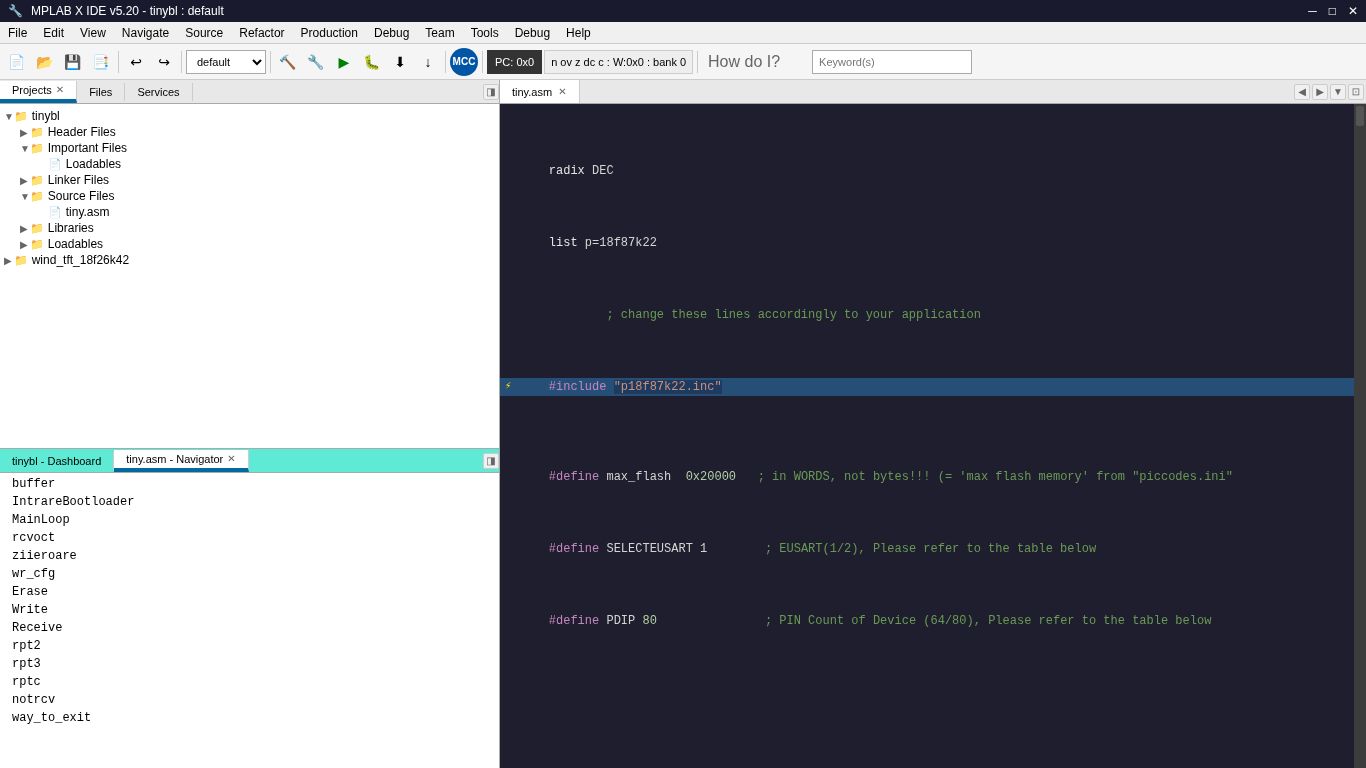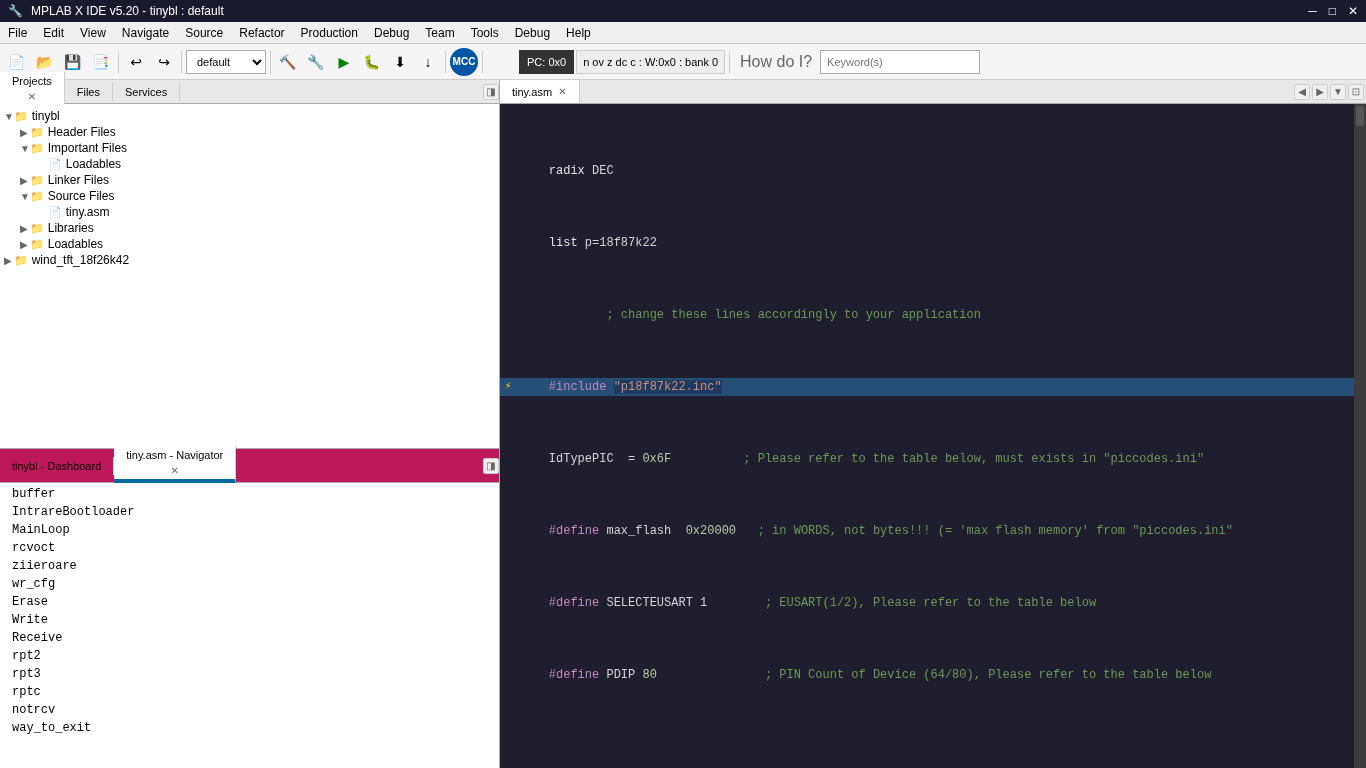--- a/index.html
+++ b/index.html
@@ -11,47 +11,47 @@
     
     #menubar { background: #f0f0f0; height: 22px; display: flex; align-items: center; border-bottom: 1px solid #ccc; }
     #menubar .menu-item { padding: 2px 8px; cursor: pointer; font-size: 12px; }
     
     
     #toolbar { background: #f5f5f5; height: 36px; display: flex; align-items: center; padding: 2px 4px; border-bottom: 1px solid #ccc; gap: 2px; }
     .toolbar-btn { width: 26px; height: 26px; display: flex; align-items: center; justify-content: center; cursor: pointer; border: 1px solid transparent; border-radius: 2px; font-size: 14px; }
     .toolbar-sep { width: 1px; height: 22px; background: #ccc; margin: 0 2px; }
     .toolbar-dropdown { height: 24px; padding: 2px 6px; border: 1px solid #aaa; background: white; font-size: 11px; min-width: 80px; }
     .toolbar-mcc { background: #0055a5; color: white; border-radius: 50%; width: 28px; height: 28px; display: flex; align-items: center; justify-content: center; font-size: 10px; font-weight: bold; }
-    .toolbar-pc { background: #333; color: white; padding: 2px 8px; font-size: 11px; height: 24px; display: flex; align-items: center; margin-left: 32px; }
+    .toolbar-pc { background: #333; color: white; padding: 2px 8px; font-size: 11px; height: 24px; display: flex; align-items: center; }
     .toolbar-status { background: #eee; border: 1px solid #ccc; padding: 2px 6px; font-size: 11px; height: 24px; display: flex; align-items: center; }
     .toolbar-howdo { padding: 2px 6px; font-size: 16px; color: #666; }
-    .toolbar-search { height: 24px; border: 1px solid #aaa; padding: 2px 6px; font-size: 11px; width: 160px; }
+    .toolbar-search { height: 24px; border: 1px solid #aaa; padding: 2px 6px; font-size: 11px; width: 160px; margin-left: 24px; }
     
     
     #main { display: flex; flex-direction: row; height: calc(768px - 22px - 22px - 36px); }
     
     
     #left-panel { width: 500px; display: flex; flex-direction: column; border-right: 1px solid #aaa; }
     
     
     #project-tabs { display: flex; background: #e8e8e8; border-bottom: 1px solid #aaa; height: 24px; align-items: center; }
     .tab { padding: 3px 12px; cursor: pointer; font-size: 11px; border-right: 1px solid #ccc; display: flex; align-items: center; gap: 4px; }
-    .tab.active { background: white; border-bottom: 6px solid #0369a1; flex-direction: column; }
+    .tab.active { background: white; border-bottom: 4px solid #0369a1; }
     .tab-close { font-size: 10px; color: #666; cursor: pointer; }
     
     
     #project-tree { flex: 1; background: white; overflow-y: auto; padding: 4px 0; font-size: 12px; }
     .tree-item { display: flex; align-items: center; padding: 1px 4px; cursor: pointer; white-space: nowrap; }
     .tree-item .icon { margin-right: 4px; font-size: 11px; }
     .tree-folder { color: #e8a000; }
     .tree-expand { width: 10px; display: inline-block; font-size: 10px; color: #666; }
     
     
     #navigator-panel { height: 320px; border-top: 1px solid #aaa; display: flex; flex-direction: column; }
-    #navigator-tabs { display: flex; background: #be185d; border-bottom: 1px solid #aaa; height: 34px; align-items: center; }
+    #navigator-tabs { display: flex; background: #5eead4; border-bottom: 1px solid #aaa; height: 24px; align-items: center; }
     #navigator-content { flex: 1; overflow-y: auto; background: white; padding: 2px 8px; font-size: 12px; font-family: Liberation Mono, monospace; }
     .nav-item { padding: 2px 4px; cursor: pointer; }
     
     
     #right-panel { flex: 1; display: flex; flex-direction: column; }
     
     
     #editor-area { flex: 1; display: flex; flex-direction: column; }
     #editor-tabs { display: flex; background: #e8e8e8; border-bottom: 1px solid #aaa; height: 24px; align-items: center; justify-content: space-between; }
     #editor-tabs-left { display: flex; height: 100%; }
@@ -297,24 +297,20 @@
               <div class="code-line">
                 <span class="line-marker"></span>
                 <span class="line-code">            <span class="cmt">; change these lines accordingly to your application</span></span>
               </div>
               
               <div class="code-line highlight-line">
                 <span class="line-marker" style="color:#ffd700;">⚡</span>
                 <span class="line-code">    <span class="pp">#include</span> <span class="str" style="background:#1e3a5f;">"p18f87k22.inc"</span></span>
               </div>
               
-              <div class="code-line">
-                <span class="line-marker"></span>
-                <span class="line-code">    IdTypePIC  = <span class="num">0x6F</span>          <span class="cmt">; Please refer to the table below, must exists in "piccodes.ini"</span></span>
-              </div>
               
               <div class="code-line">
                 <span class="line-marker"></span>
                 <span class="line-code">    <span class="pp">#define</span> max_flash  <span class="num">0x20000</span>   <span class="cmt">; in WORDS, not bytes!!! (= 'max flash memory' from "piccodes.ini"</span></span>
               </div>
               
               <div class="code-line">
                 <span class="line-marker"></span>
                 <span class="line-code">    <span class="pp">#define</span> SELECTEUSART 1        <span class="cmt">; EUSART(1/2), Please refer to the table below</span></span>
               </div>

